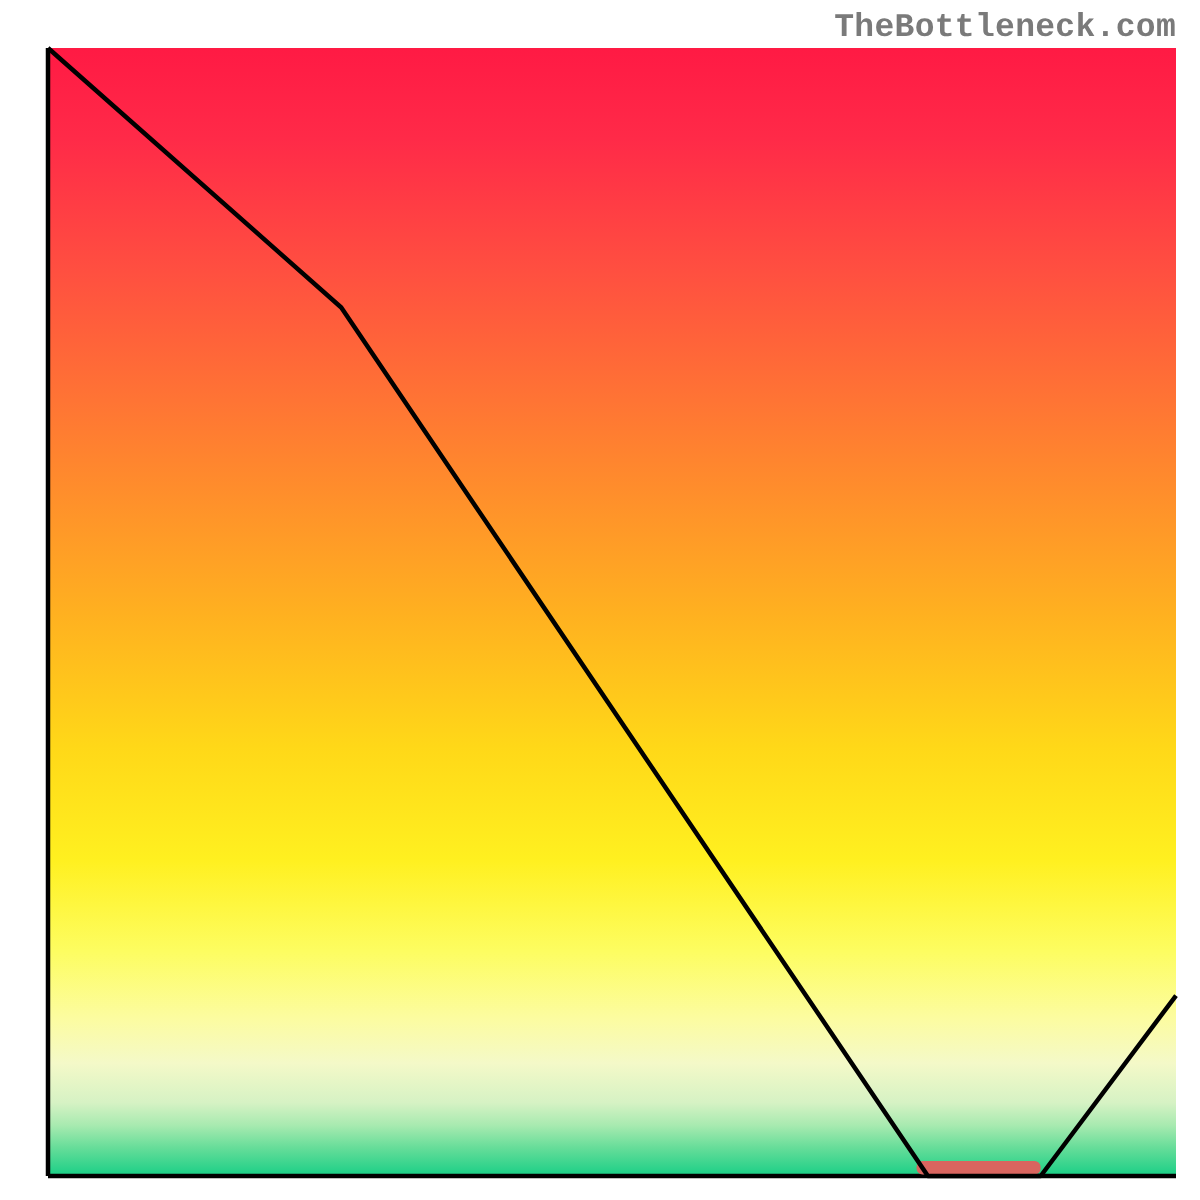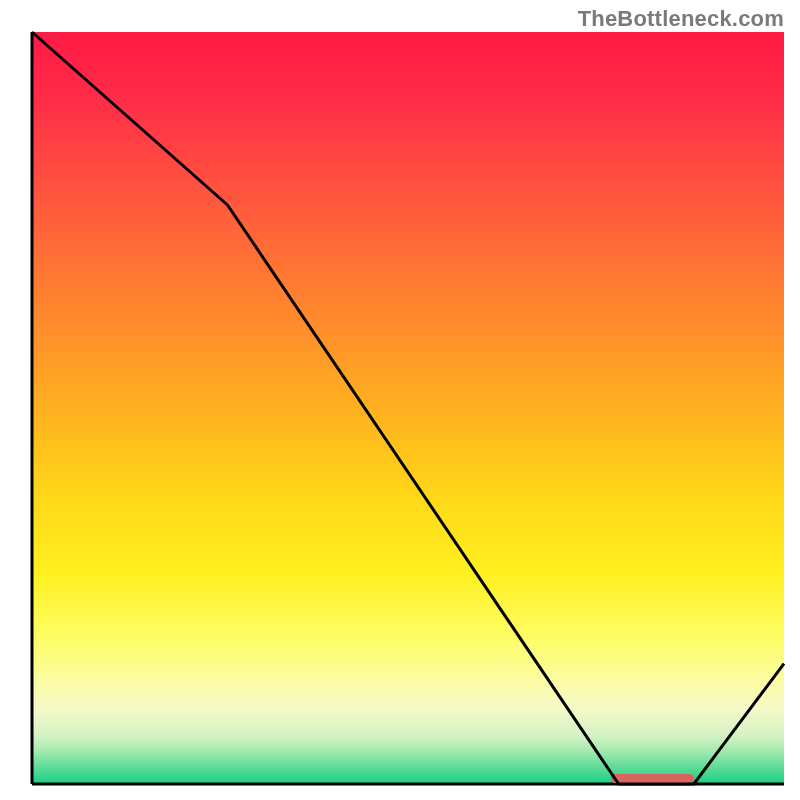--- a/index.html
+++ b/index.html
@@ -7,20 +7,21 @@
     padding: 0;
     width: 800px;
     height: 800px;
     background: #ffffff;
     font-family: Arial, Helvetica, sans-serif;
   }
   .container {
     position: relative;
     width: 800px;
     height: 696px;
+    font-family: Liberation Mono, monospace;
   }
   .watermark {
     position: absolute;
     top: 6px;
     right: 16px;
     font-size: 22px;
     font-weight: bold;
     color: #7a7a7a;
     letter-spacing: 0.2px;
   }

